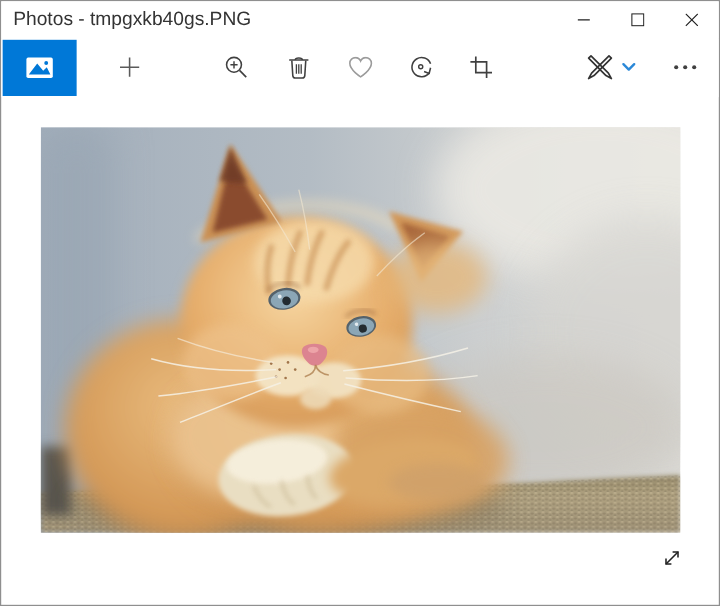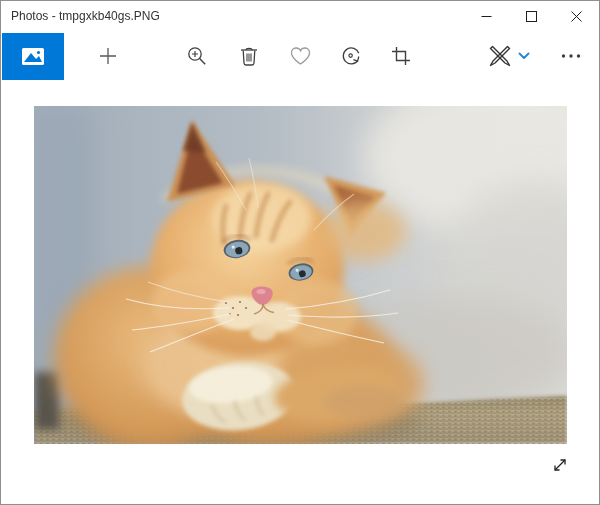--- a/index.html
+++ b/index.html
@@ -5,21 +5,21 @@
   * { box-sizing: border-box; margin: 0; padding: 0; }
   html,body { width:600px; height:505px; background:#fff; font-family:"Liberation Sans", sans-serif; }
   .window {
     position:relative; width:600px; height:505px; background:#ffffff;
     border:1px solid #8f8f8f; overflow:hidden;
   }
   
   .titlebar { position:absolute; top:0; left:0; right:0; height:31px; background:#ffffff; }
   .titlebar .title {
     position:absolute; left:10px; top:0; height:31px; line-height:31px;
-    font-size:12px; color:#333333; white-space:nowrap;
+    font-size:16px; color:#333333; white-space:nowrap;
   }
   .win-controls { position:absolute; right:0; top:0; height:31px; display:flex; }
   .win-btn { width:45px; height:31px; display:flex; align-items:center; justify-content:center; background:transparent; border:none; cursor:default; }
   .win-btn svg { display:block; }
   
   .toolbar { position:absolute; top:31px; left:0; right:0; height:49px; background:#ffffff; }
   .app-btn {
     position:absolute; left:1px; top:1px; width:62px; height:47px;
     border:none; padding:0; display:flex; align-items:center; justify-content:center; cursor:default; background:transparent;
   }

